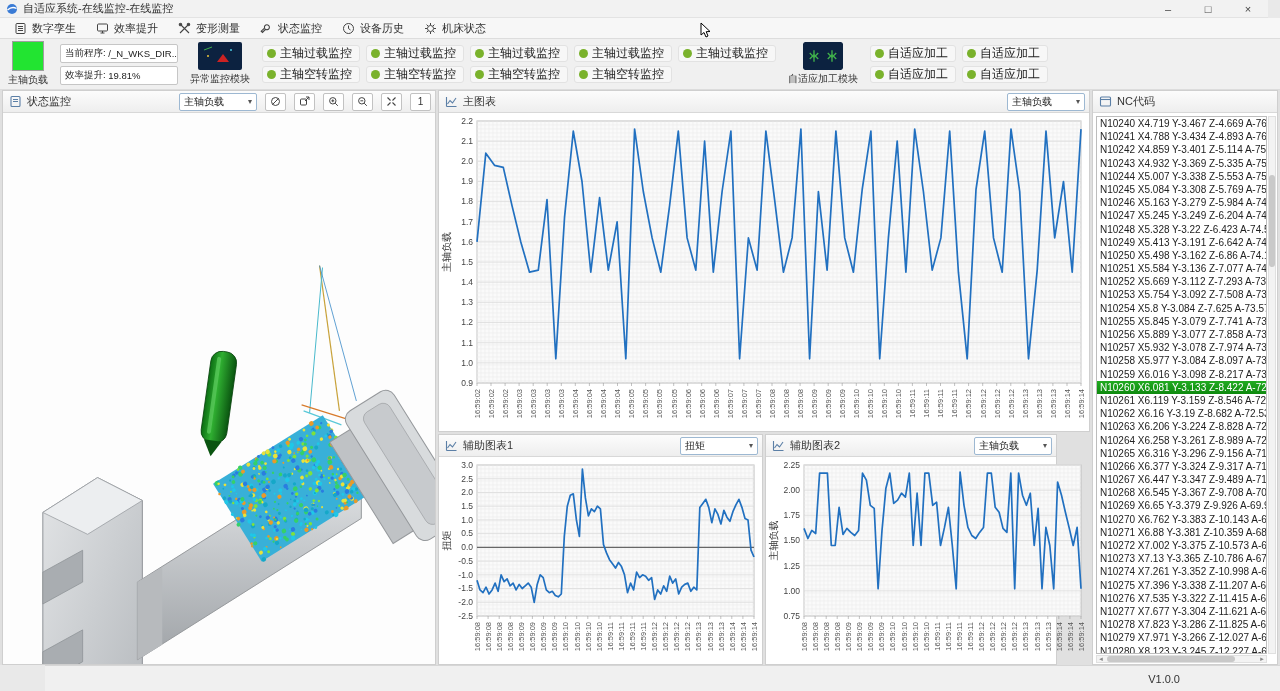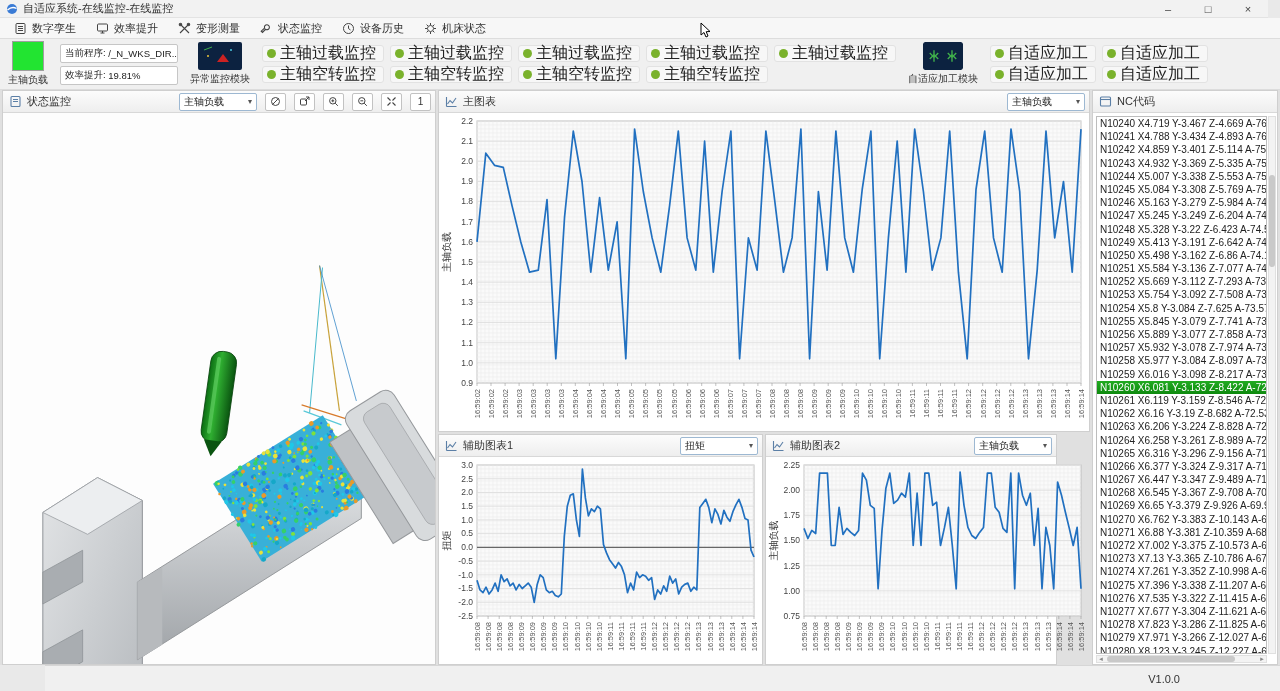--- a/index.html
+++ b/index.html
@@ -20,21 +20,21 @@
   
   .statusstrip { position:absolute; top:39px; left:0; right:0; height:51px; background:#f0f0f0; border-bottom:1px solid #dcdcdc; display:flex; align-items:center; padding:2px 0 2px 8px; gap:12px; }
   .stat-col { display:flex; flex-direction:column; align-items:center; gap:2px; }
   .stat-label { font-size:10px; color:#333; white-space:nowrap; }
   .machine-square { width:32px; height:30px; border:1px solid #9e9e9e; }
   .prog-col { display:flex; flex-direction:column; gap:3px; }
   .prog-box { width:118px; height:19px; background:#fff; border:1px solid #c6c6c6; border-radius:2px; font-size:9.5px; color:#222; display:flex; align-items:center; padding:0 4px; white-space:nowrap; overflow:hidden; }
   .thumb { width:44px; height:28px; border-radius:2px; }
   .chipgrid { display:grid; grid-template-columns:repeat(5,auto); grid-auto-rows:17px; column-gap:6px; row-gap:4px; align-items:center; }
   .chipgrid2 { display:grid; grid-template-columns:repeat(2,auto); grid-auto-rows:17px; column-gap:6px; row-gap:4px; align-items:center; }
-  .chip { display:flex; align-items:center; gap:4px; background:#f7f7f7; border:1px solid #e2e2e2; border-radius:3px; height:17px; padding:0 7px 0 4px; font-size:16px; color:#222; white-space:nowrap; }
+  .chip { display:flex; align-items:center; gap:4px; background:#f7f7f7; border:1px solid #e2e2e2; border-radius:3px; height:17px; padding:0 7px 0 4px; font-size:12px; color:#222; white-space:nowrap; }
   .dot { width:9px; height:9px; border-radius:50%; }
 
   
   .main { position:absolute; top:90px; left:0; width:1280px; height:575px; background:#e0e0e0; }
   .panel { position:absolute; background:#fff; border:1px solid #cfcfcf; }
   .phead { height:22px; background:linear-gradient(#fcfcfc,#eeeeee); border-bottom:1px solid #d8d8d8; display:flex; align-items:center; padding:0 4px 0 6px; gap:5px; }
   .phead .ptitle { font-size:11px; color:#333; white-space:nowrap; }
   .phead svg.picon { width:13px; height:13px; }
   .select { display:flex; align-items:center; justify-content:space-between; width:78px; height:18px; background:#fff; border:1px solid #9db8d2; border-radius:2px; font-size:10px; color:#222; padding:0 4px; }
   .select .caret { font-size:8px; color:#555; }

